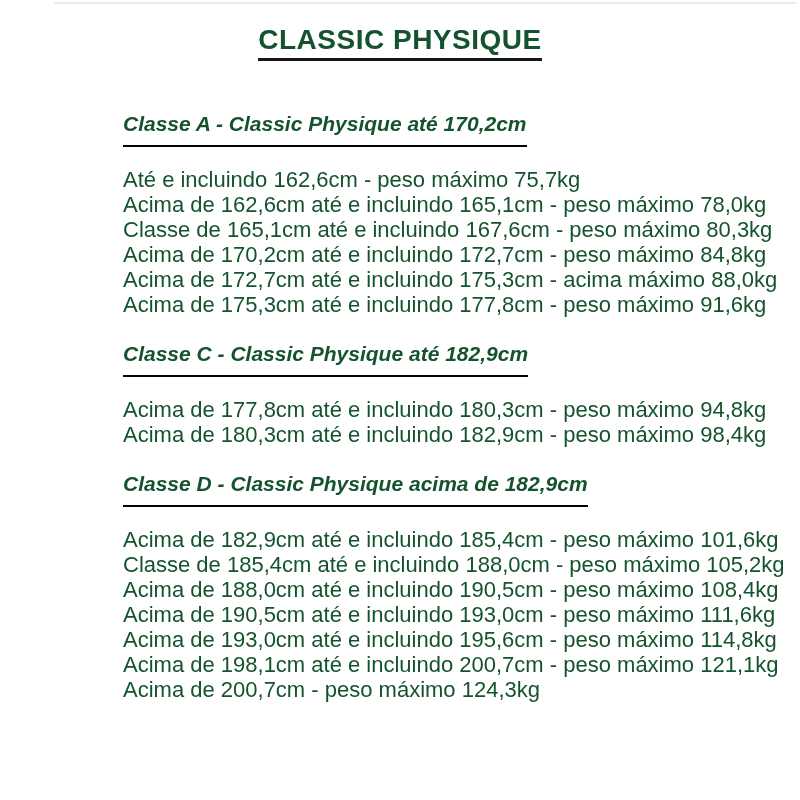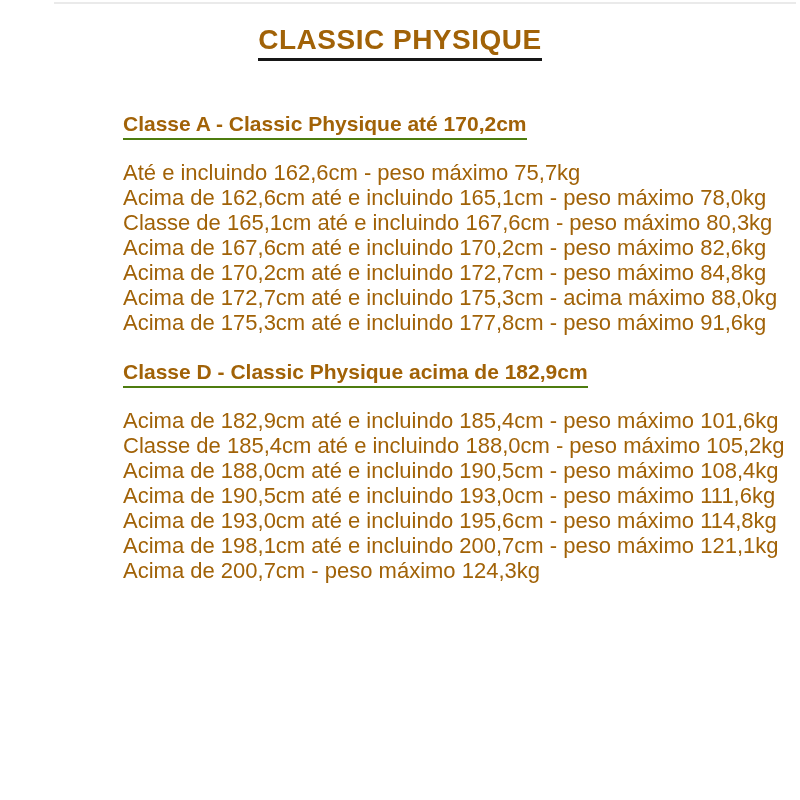--- a/index.html
+++ b/index.html
@@ -7,21 +7,21 @@
     padding: 0;
     background: #ffffff;
   }
   .page {
     position: relative;
     width: 800px;
     height: 800px;
     background: #ffffff;
     overflow: hidden;
     font-family: "Liberation Sans", sans-serif;
-    color: #a16207;
+    color: #14532d;
     -webkit-font-smoothing: antialiased;
   }
   .top-divider {
     position: absolute;
     top: 2px;
     left: 54px;
     right: 4px;
     height: 2px;
     background: #eaeaea;
   }
@@ -46,22 +46,23 @@
     font-size: 21px;
     font-weight: bold;
     line-height: 26px;
     margin: 24px 0 20px 0;
   }
   .section-first .section-heading {
     margin-top: 50px;
   }
   .section-heading .u-head {
     display: inline-block;
-    border-bottom: 2px solid #4d7c0f;
-    padding-bottom: 1px;
+    border-bottom: 2px solid #000000;
+    padding-bottom: 8px;
+    font-style: italic;
   }
   .line {
     font-size: 22px;
     line-height: 25px;
     white-space: nowrap;
   }
 </style>
 </head>
 <body>
 
@@ -72,32 +73,38 @@
   <h1 class="title"><span class="u-title">CLASSIC PHYSIQUE</span></h1>
 
   <div class="content">
 
     <section class="section section-first">
       <h2 class="section-heading"><span class="u-head">Classe A - Classic Physique até 170,2cm</span></h2>
       <div class="lines">
         <div class="line">Até e incluindo 162,6cm - peso máximo 75,7kg</div>
         <div class="line">Acima de 162,6cm até e incluindo 165,1cm - peso máximo 78,0kg</div>
         <div class="line">Classe de 165,1cm até e incluindo 167,6cm - peso máximo 80,3kg</div>
-        <div class="line">Acima de 167,6cm até e incluindo 170,2cm - peso máximo 82,6kg</div>
       </div>
     </section>
 
     <section class="section">
       <div class="lines">
         <div class="line">Acima de 170,2cm até e incluindo 172,7cm - peso máximo 84,8kg</div>
         <div class="line">Acima de 172,7cm até e incluindo 175,3cm - acima máximo 88,0kg</div>
         <div class="line">Acima de 175,3cm até e incluindo 177,8cm - peso máximo 91,6kg</div>
       </div>
     </section>
 
+    <section class="section">
+      <h2 class="section-heading"><span class="u-head">Classe C - Classic Physique até 182,9cm</span></h2>
+      <div class="lines">
+        <div class="line">Acima de 177,8cm até e incluindo 180,3cm - peso máximo 94,8kg</div>
+        <div class="line">Acima de 180,3cm até e incluindo 182,9cm - peso máximo 98,4kg</div>
+      </div>
+    </section>
 
     <section class="section">
       <h2 class="section-heading"><span class="u-head">Classe D - Classic Physique acima de 182,9cm</span></h2>
       <div class="lines">
         <div class="line">Acima de 182,9cm até e incluindo 185,4cm - peso máximo 101,6kg</div>
         <div class="line">Classe de 185,4cm até e incluindo 188,0cm - peso máximo 105,2kg</div>
         <div class="line">Acima de 188,0cm até e incluindo 190,5cm - peso máximo 108,4kg</div>
         <div class="line">Acima de 190,5cm até e incluindo 193,0cm - peso máximo 111,6kg</div>
         <div class="line">Acima de 193,0cm até e incluindo 195,6cm - peso máximo 114,8kg</div>
         <div class="line">Acima de 198,1cm até e incluindo 200,7cm - peso máximo 121,1kg</div>

